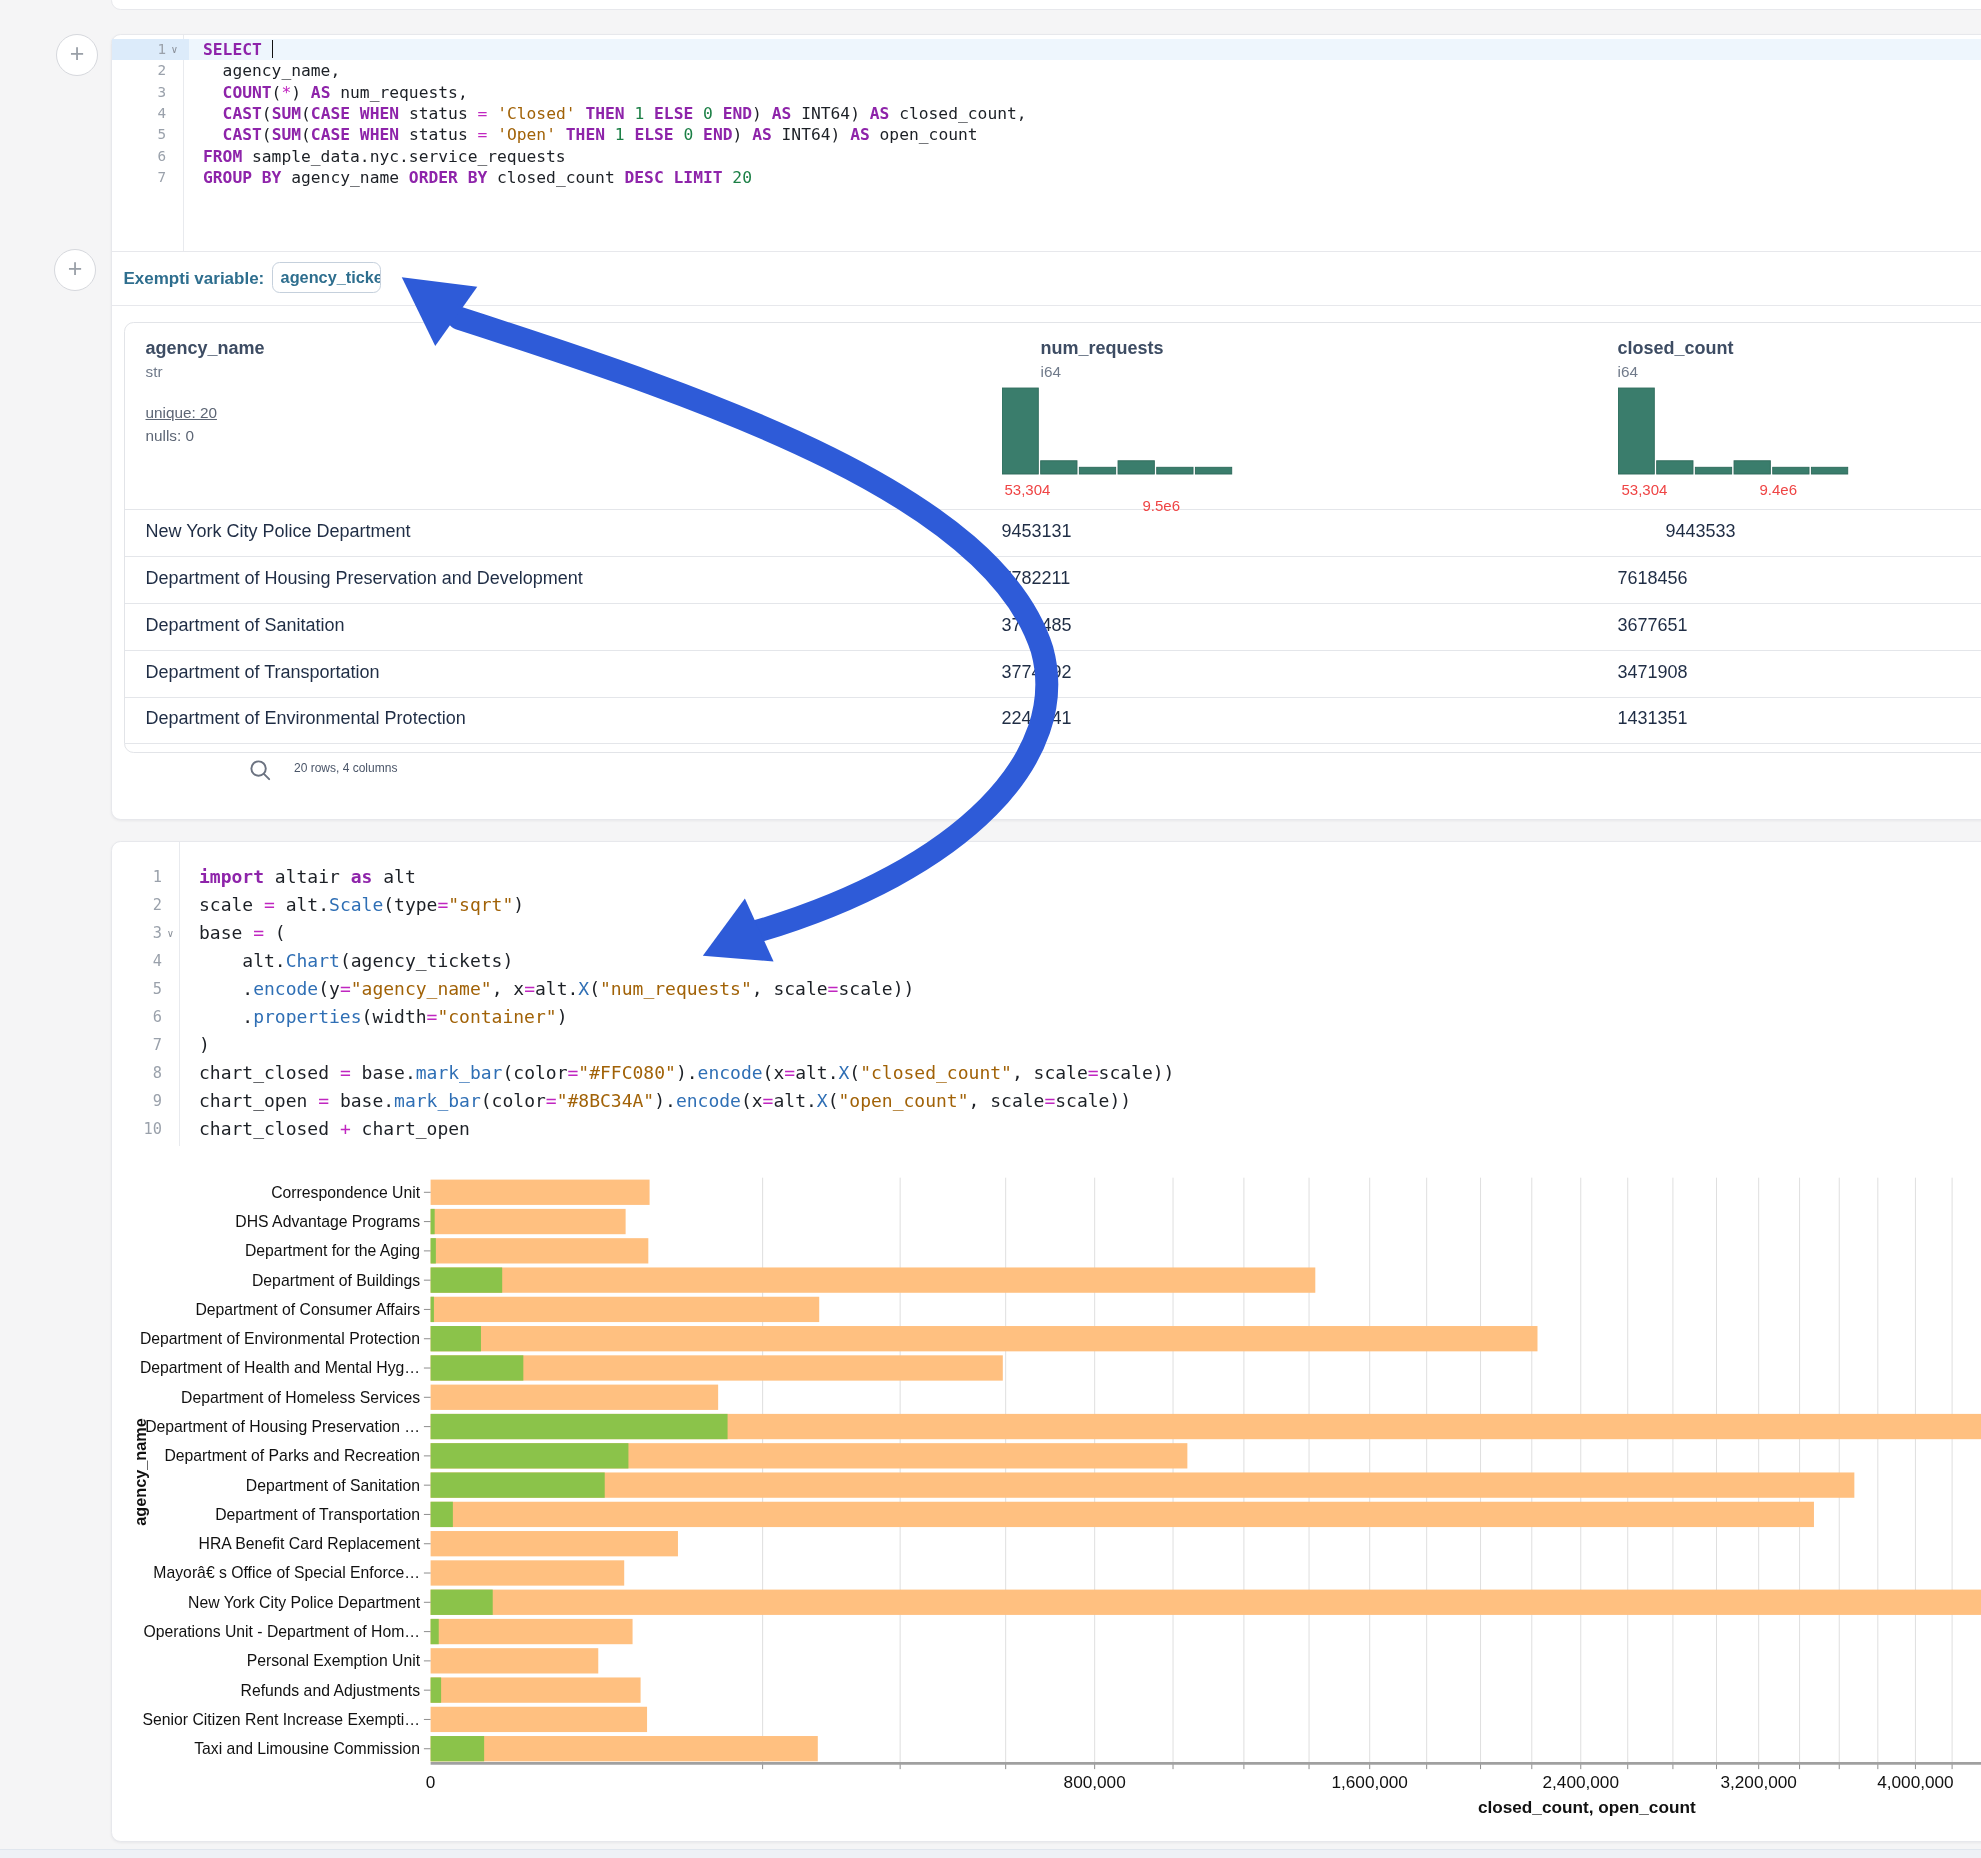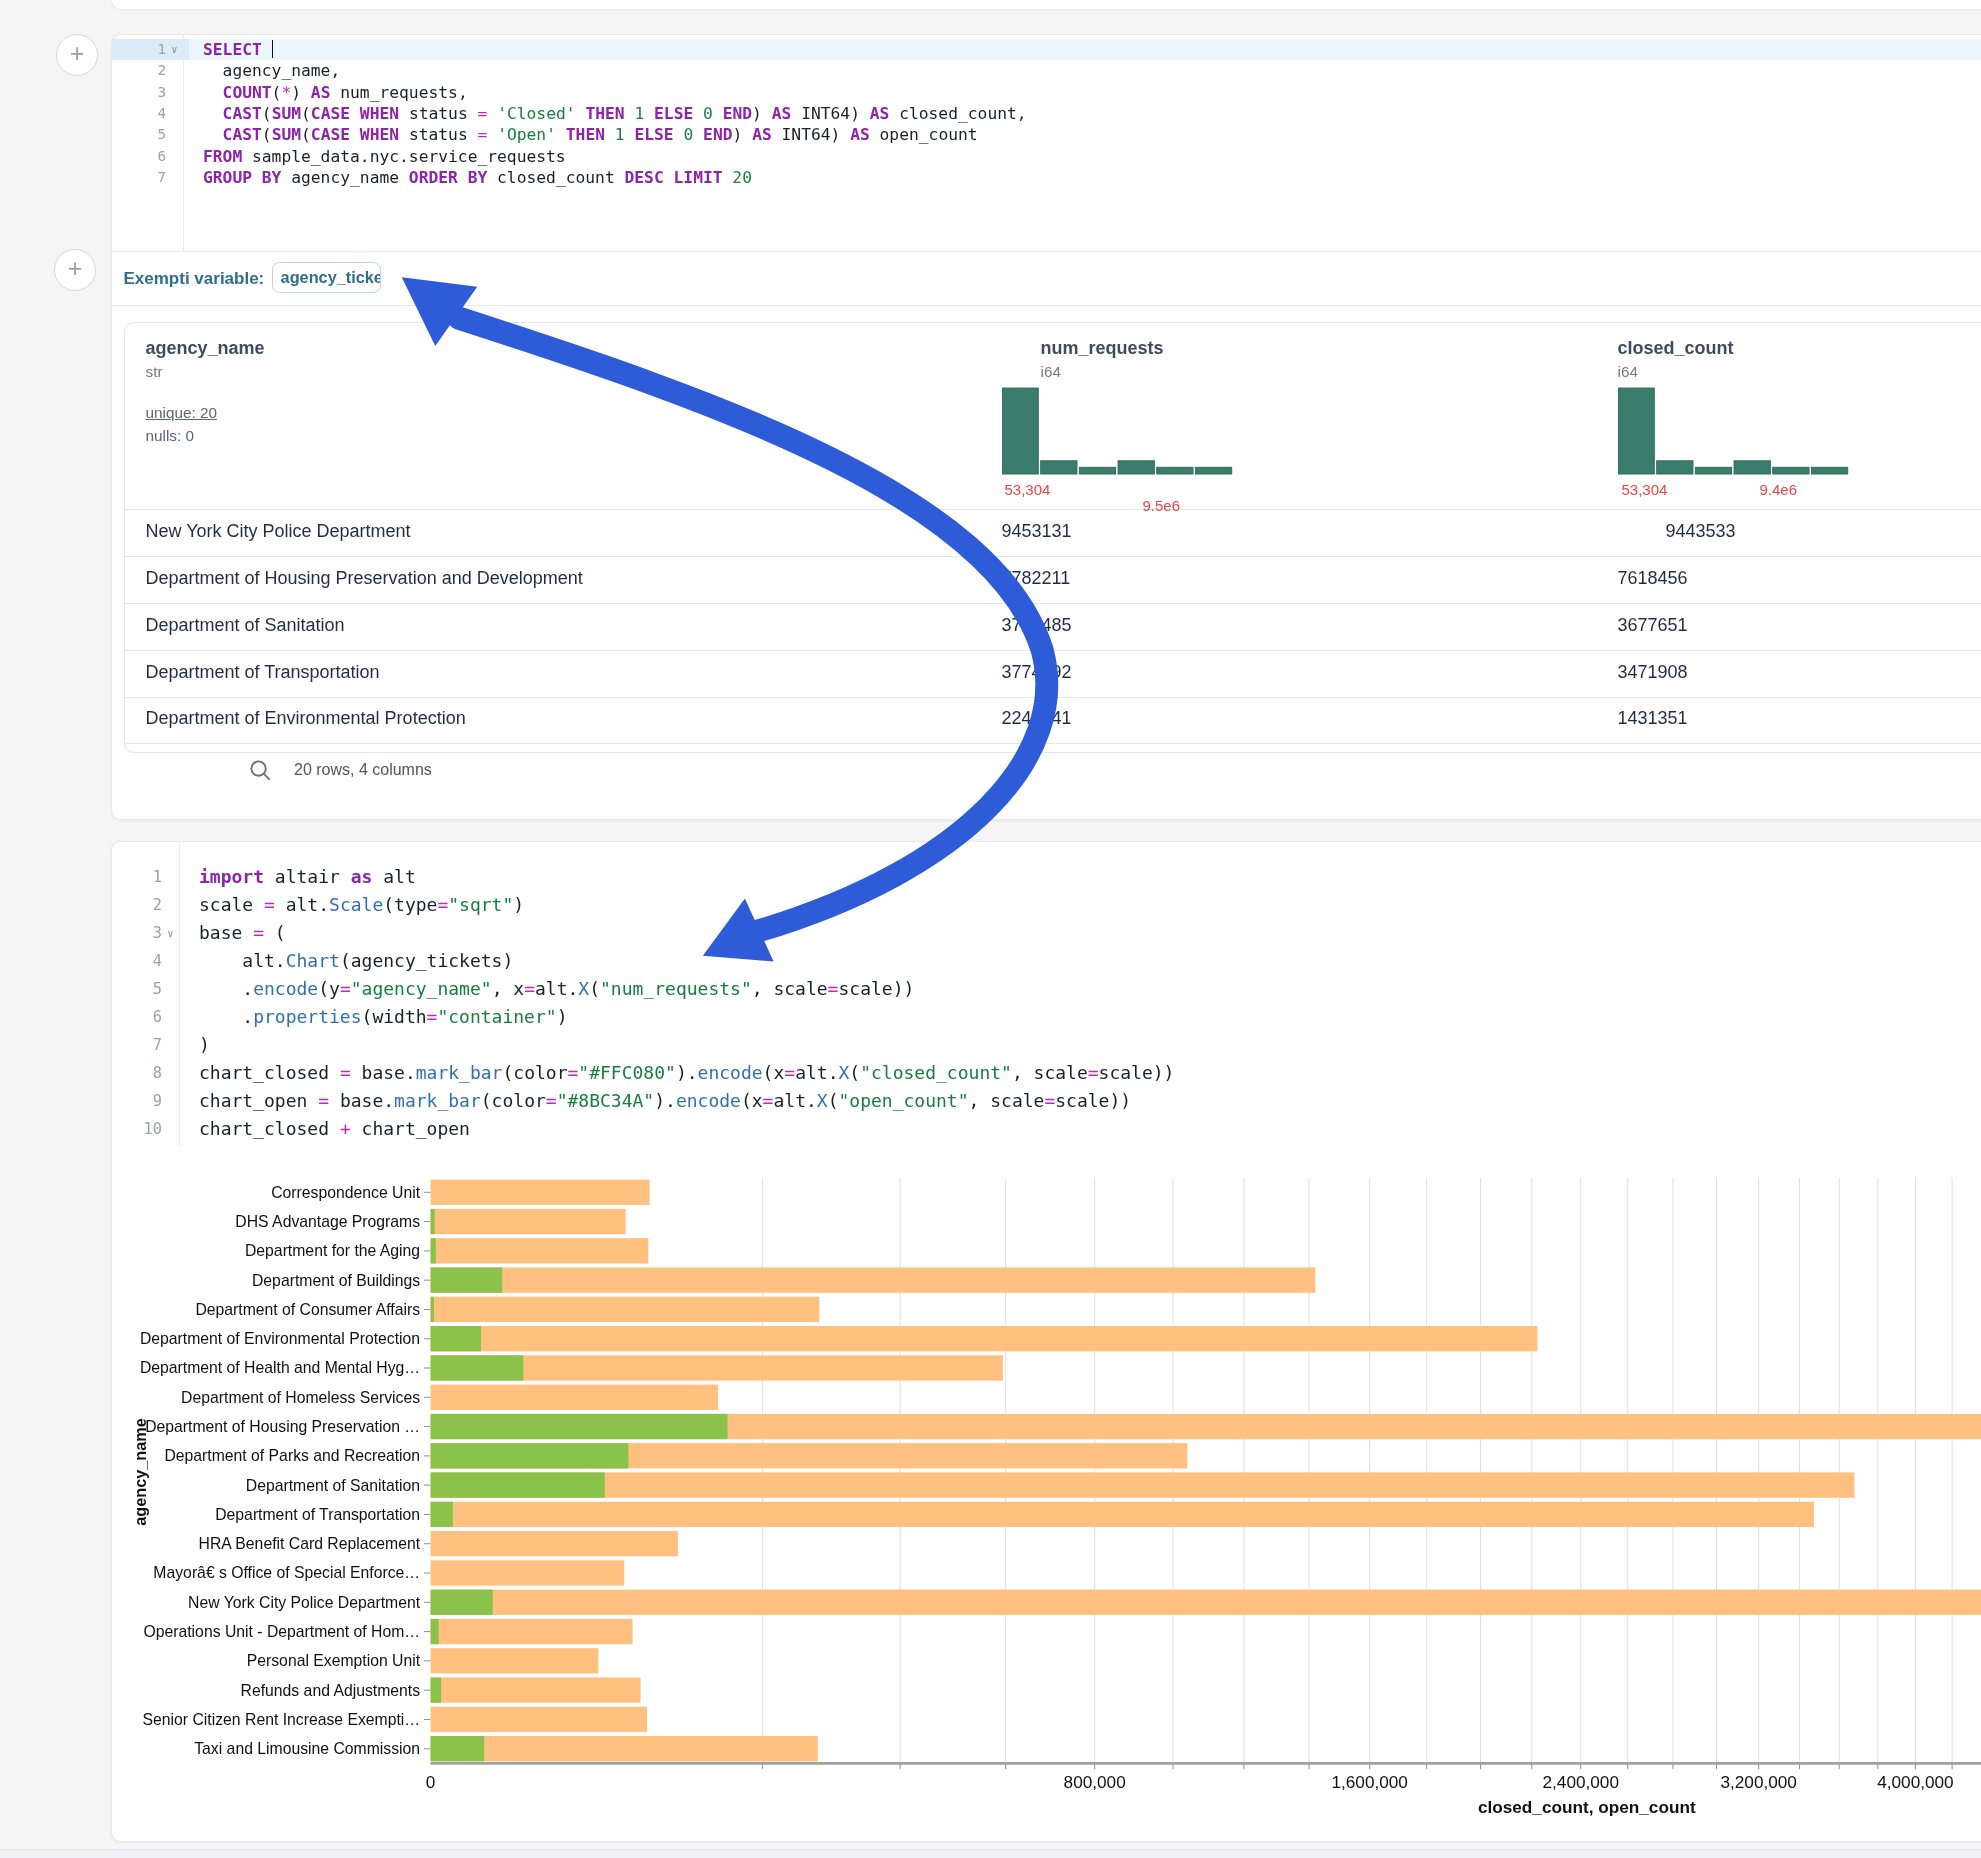--- a/index.html
+++ b/index.html
@@ -11,21 +11,21 @@
     background:#fff;color:#9aa0a8;font-size:25px;line-height:36px;text-align:center;cursor:pointer;}
   
   .code-area{position:absolute;left:0;right:0;font-family:"DejaVu Sans Mono",monospace;}
   .code-line{position:relative;display:flex;white-space:pre;}
   .gutter{flex:0 0 auto;display:flex;justify-content:flex-end;color:#9aa1ab;}
   .gutter .num{text-align:right;}
   .gutter .fold{color:#8a9099;text-align:center;}
   .codetxt{padding-left:14.3px;color:#1c2026;}
   .tok-k{color:#8e24aa;font-weight:bold;}
   .tok-o{color:#c026c0;}
-  .tok-s{color:#15803d;text-align:right;}
+  .tok-s{color:#a16207;text-align:right;}
   .tok-n{color:#1b7f45;}
   .tok-f{color:#2f6fb5;}
   .tok-d{color:#1c2026;}
   .sql-line{font-size:16.3px;line-height:21.4px;height:21.4px;}
   .sql-line .gutter{width:71px;padding-right:5.7px;font-size:14.3px;}
   .py-line{font-size:18px;line-height:28px;height:28px;}
   .py-line .gutter{width:67px;padding-right:5.7px;font-size:15.3px;}
   .sql-line.active{background:#eef6fd;}
   .sql-line.active .gutter{background:#dcebfa;}
   .gutter-sep{position:absolute;top:0;width:1px;background:#e8eaee;}
@@ -37,21 +37,21 @@
     font-size:16.3px;font-weight:bold;color:#2e6e8e;padding:4.8px 7.6px;width:92px;overflow:hidden;
     white-space:nowrap;cursor:text;}
   
   .tbl{position:absolute;background:#fff;border:1px solid #e2e4e8;border-radius:9.6px;}
   .col-name{font-size:18px;font-weight:bold;color:#3d4c63;}
   .col-type{font-size:15.3px;color:#707a8a;margin-top:3.8px;}
   .col-stat{font-size:15.3px;color:#5d6675;line-height:23px;}
   .hist-lbl{position:absolute;font-size:15px;color:#ef4444;}
   .trow{position:absolute;left:0;right:0;height:47px;border-bottom:1px solid #e4e6ea;}
   .trow span{position:absolute;top:12.4px;font-size:18px;color:#1f2d45;white-space:nowrap;}
-  .tfooter-text{position:absolute;font-size:16px;color:#4a5568;}
+  .tfooter-text{position:absolute;font-size:12px;color:#4a5568;}
   
   svg{display:block;}
   .arrow{position:absolute;left:0;top:0;pointer-events:none;z-index:50;}
   .edge-strip{position:absolute;background:#fff;border:1px solid #e7e8ec;border-radius:9.6px;}
   .bottom-strip{position:absolute;left:0;right:0;bottom:0;height:7.6px;background:#eef1f6;border-top:1px solid #e0e6ee;}
 </style>
 </head>
 <body>
 
 <div class="edge-strip" style="left:111px;top:-13.4px;width:1892px;height:21px;"></div>

